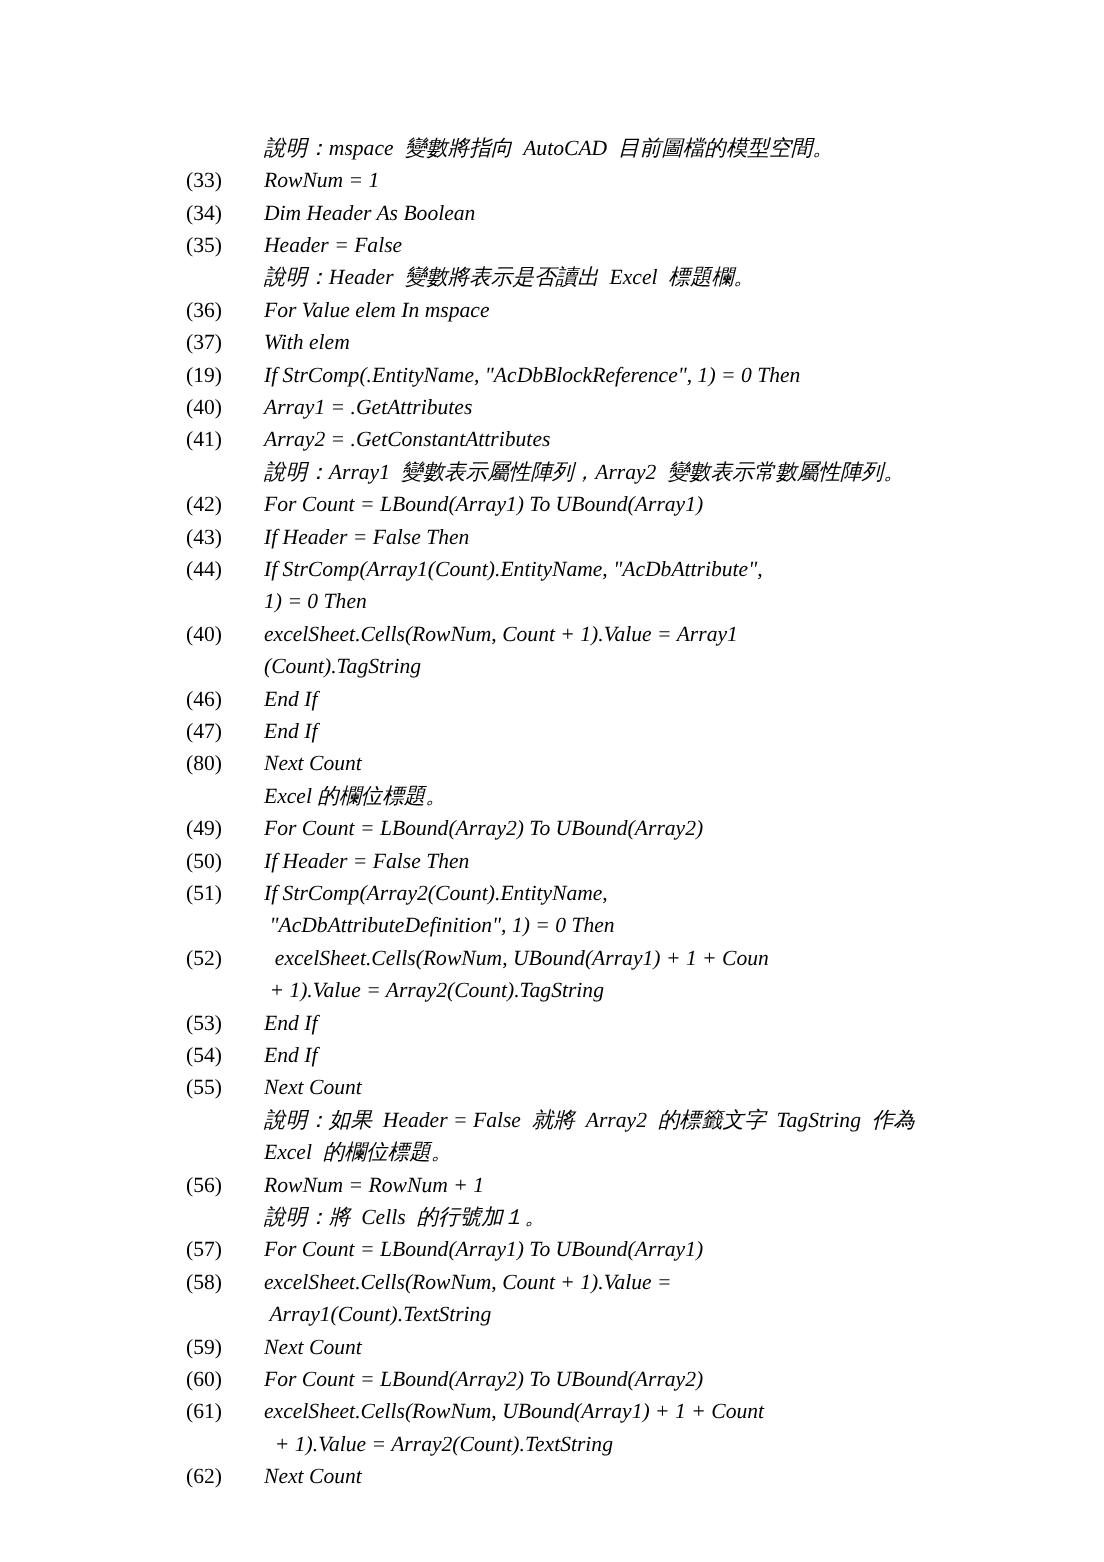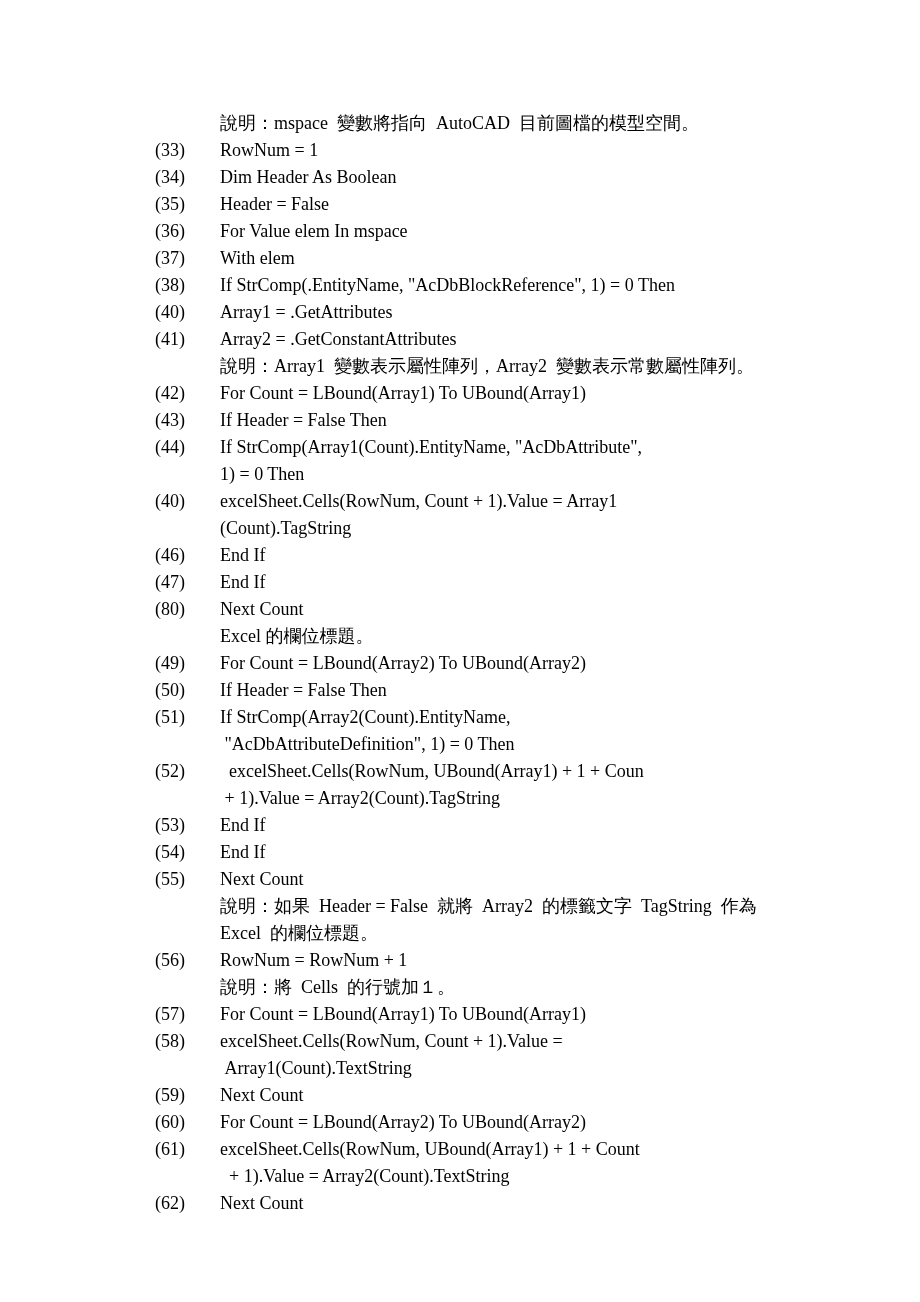--- a/index.html
+++ b/index.html
@@ -23,20 +23,21 @@
     margin: 0;
     line-height: 27px;
   }
   .num-col {
     width: 65px;
     flex-shrink: 0;
   }
   .code-col {
     flex: 1;
     white-space: pre-wrap;
+    font-style: italic;
   }
   .indent {
     padding-left: 65px;
   }
 </style>
 </head>
 <body>
 
 <div class="page">
   <div id="code-listing">
@@ -49,29 +50,32 @@
       </div>
       <div class="line">
         <span class="num-col">(34)</span>
         <span class="code-col">Dim Header As Boolean</span>
       </div>
       <div class="line">
         <span class="num-col">(35)</span>
         <span class="code-col">Header = False</span>
       </div>
       <div class="line">
+        <span class="code-col indent">說明：Header  變數將表示是否讀出  Excel  標題欄。</span>
+      </div>
+      <div class="line">
         <span class="num-col">(36)</span>
         <span class="code-col">For Value elem In mspace</span>
       </div>
       <div class="line">
         <span class="num-col">(37)</span>
         <span class="code-col">With elem</span>
       </div>
       <div class="line">
-        <span class="num-col">(38)</span>
+        <span class="num-col">(19)</span>
         <span class="code-col">If StrComp(.EntityName, "AcDbBlockReference", 1) = 0 Then</span>
       </div>
       <div class="line">
         <span class="num-col">(40)</span>
         <span class="code-col">Array1 = .GetAttributes</span>
       </div>
       <div class="line">
         <span class="num-col">(41)</span>
         <span class="code-col">Array2 = .GetConstantAttributes</span>
       </div>

